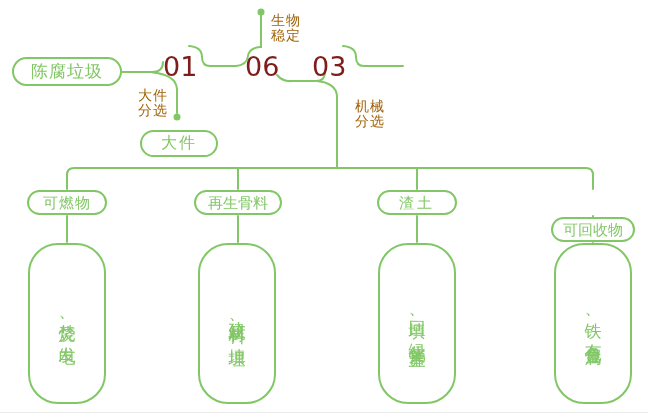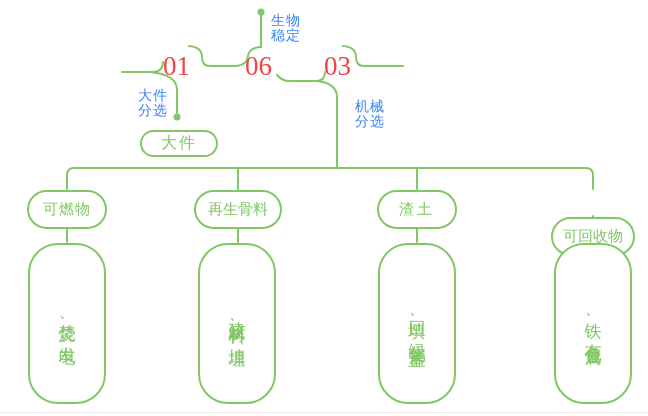--- a/index.html
+++ b/index.html
@@ -13,36 +13,36 @@
   svg.wires path{fill:none;stroke:#82C766;stroke-width:2;stroke-linecap:round;}
   svg.wires circle{fill:#82C766;stroke:none;}
 
   .pill{
     position:absolute;box-sizing:border-box;border:2px solid #82C766;
     border-radius:999px;display:flex;align-items:center;justify-content:center;
     color:#82C766;background:#ffffff;
   }
   .pill-source{left:12px;top:57px;width:110px;height:29px;font-size:17px;letter-spacing:1px;}
   .pill-bulky{left:140px;top:130px;width:78px;height:27px;font-size:16px;letter-spacing:2px;}
-  .pill-branch{top:190px;height:39px;font-size:15px;letter-spacing:1px;}
+  .pill-branch{top:190px;height:25px;font-size:15px;letter-spacing:1px;align-items:flex-end;}
   .pill-b0{left:27px;width:80px;}
   .pill-b1{left:194px;width:88px;letter-spacing:0;}
   .pill-b2{left:377px;width:80px;letter-spacing:3px;}
   .pill-b3{left:551px;width:84px;letter-spacing:0;margin-top:27px;}
 
   .num{
-    position:absolute;color:#ef4444;font-size:27px;line-height:25px;
-    top:54px;letter-spacing:0;font-family:Liberation Serif, serif;
+    position:absolute;color:#7f1d1d;font-size:27px;line-height:25px;
+    top:54px;letter-spacing:0;
   }
   .num-01{left:163px;}
   .num-02{left:245px;}
-  .num-03{left:324px;}
+  .num-03{left:312px;}
 
   .steplabel{
-    position:absolute;color:#3b82f6;font-size:14px;line-height:15px;
+    position:absolute;color:#a16207;font-size:14px;line-height:15px;
     white-space:pre-line;letter-spacing:1px;
   }
   .lbl-bio{left:271px;top:13px;}
   .lbl-bulky{left:138px;top:88px;}
   .lbl-mech{left:355px;top:99px;}
 
   .outbox{
     position:absolute;box-sizing:border-box;top:243px;width:78px;height:161px;
     border:2px solid #82C766;border-radius:30px;background:#ffffff;
     display:flex;align-items:center;justify-content:center;
@@ -84,20 +84,23 @@
     <path d="M67,189 V175 Q67,168 74,168 H586 Q593,168 593,175 V189"></path>
     <path d="M238,168 V189"></path>
     <path d="M417,168 V189"></path>
 
     <path d="M67,216 V242"></path>
     <path d="M238,216 V242"></path>
     <path d="M417,216 V242"></path>
     <path d="M593,216 V242"></path>
   </svg>
 
+  <div class="pill pill-source">
+    <span>陈腐垃圾</span>
+  </div>
 
   <div class="num num-01">01</div>
   <div class="num num-02">06</div>
   <div class="num num-03">03</div>
 
   <div class="steplabel lbl-bulky">大件
 分选</div>
   <div class="steplabel lbl-bio">生物
 稳定</div>
   <div class="steplabel lbl-mech">机械

